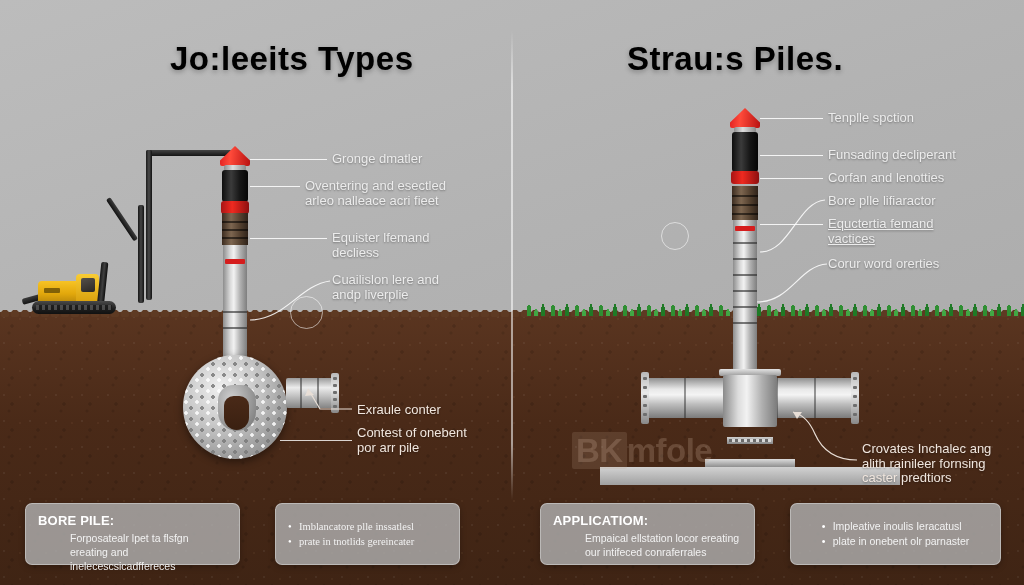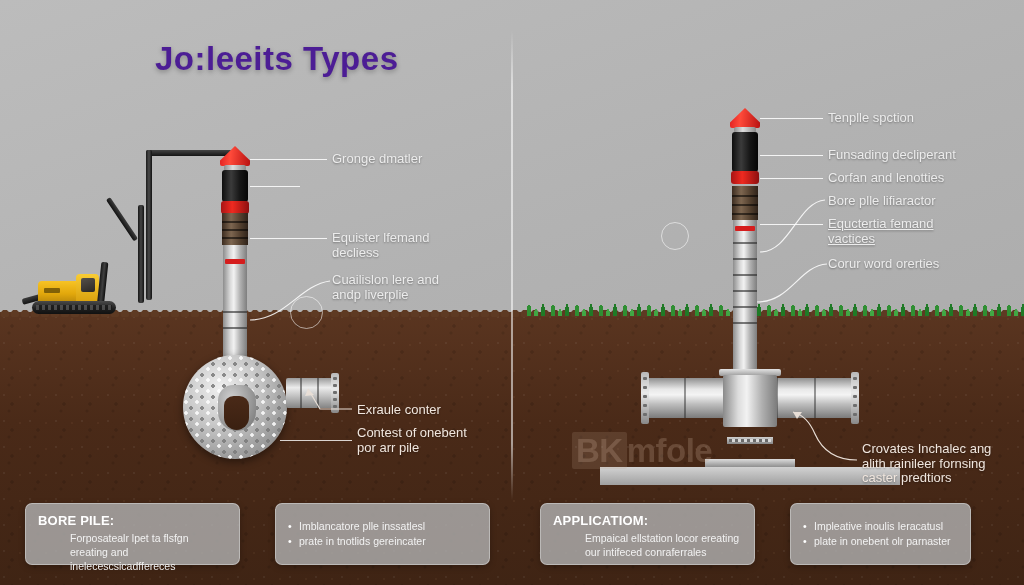--- a/index.html
+++ b/index.html
@@ -47,23 +47,24 @@
       radial-gradient(ellipse 3px 14px at 19px 20px, #1f7a26 60%, transparent 62%);
     background-size:24px 24px,24px 24px,24px 24px;
   }
   .divider {
     position:absolute; left:511px; top:30px; width:2px; height:470px;
     background:linear-gradient(180deg,rgba(255,255,255,0) 0%,rgba(255,255,255,.55) 12%,rgba(255,255,255,.55) 88%,rgba(255,255,255,0) 100%);
   }
 
   
   .title {
-    position:absolute; color:#4c1d95; font-weight:bold; font-size:33px;
+    position:absolute; color:#000000; font-weight:bold; font-size:33px;
     letter-spacing:.5px; text-shadow:0 2px 5px rgba(0,0,0,.28);
     white-space:nowrap;
+    margin-left:15px;
   }
   #title-left  { left:155px; top:40px; }
   #title-right { left:612px; top:40px; }
   .cap-cone {
     position:absolute; width:30px; height:20px;
     background:linear-gradient(95deg,#e02020 0%,#ff4a3a 35%,#b81212 100%);
     clip-path:polygon(50% 0%,100% 72%,100% 100%,0% 100%,0% 72%);
     border-radius:4px 4px 2px 2px;
   }
   .cap-collar {
@@ -297,20 +298,21 @@
 
   <div class="sky"></div>
   <div class="ground-left"></div>
   <div class="ground-right"></div>
   <div class="soil-texture"></div>
   <div class="soil-rim"></div>
   <div class="grass"></div>
   <div class="divider"></div>
 
   <div class="title" id="title-left">Jo:leeits Types</div>
+  <div class="title" id="title-right">Strau:s Piles.</div>
 
   <div class="crane-boom"></div>
   <div class="crane-mast"></div>
   <div class="crane-brace"></div>
   <div class="crane-brace2"></div>
   <div class="hook-line"></div>
 
   <div class="exc-foot"></div>
   <div class="exc-body"></div>
   <div class="exc-stripe"></div>
@@ -349,20 +351,22 @@
     <span class="bolt" style="top:18px"></span>
     <span class="bolt" style="top:25px"></span>
     <span class="bolt" style="top:32px"></span>
   </div>
   <div class="faint-circle" style="left:290px; top:296px; width:33px; height:33px;"></div>
 
   <div class="lead" style="left:250px; top:159px; width:77px;"></div>
   <div class="label" style="left:332px; top:152px;">Gronge dmatler</div>
 
   <div class="lead" style="left:250px; top:186px; width:50px;"></div>
+  <div class="label" style="left:305px; top:179px;">Oventering and esectled
+arleo nalleace acri fieet</div>
 
   <div class="lead" style="left:250px; top:238px; width:77px;"></div>
   <div class="label" style="left:332px; top:231px;">Equister lfemand
 decliess</div>
 
   <svg style="position:absolute; left:250px; top:275px; width:85px; height:50px; overflow:visible;">
     <path d="M0,45 C35,45 50,10 80,6" stroke="rgba(255,255,255,.85)" stroke-width="1.2" fill="none"></path>
   </svg>
   <div class="label" style="left:332px; top:273px;">Cuailislon lere and
 andp liverplie</div>
@@ -456,32 +460,32 @@
 
   <div class="watermark">
     <span class="bk">BK</span><span>mfole</span>
   </div>
 
   <div class="caption" style="left:25px; top:503px; width:215px; height:62px;">
     <h4>BORE PILE:</h4>
     <p>Forposatealr lpet ta flsfgn ereating and inelecescsicadffereces</p>
   </div>
 
-  <div class="caption" style="left:275px; top:503px; width:215px; height:62px; display:flex; align-items:center;">
+  <div class="caption" style="left:275px; top:503px; width:185px; height:62px; display:flex; align-items:center;font-family:Liberation Serif, serif;">
     <ul>
       <li>Imblancatore plle inssatlesl</li>
       <li>prate in tnotlids gereincater</li>
     </ul>
   </div>
 
   <div class="caption" style="left:540px; top:503px; width:215px; height:62px;">
     <h4>APPLICATIOM:</h4>
     <p>Empaical ellstation locor ereating our intifeced conraferrales</p>
   </div>
 
-  <div class="caption" style="left:790px; top:503px; width:181px; height:62px; display:flex; align-items:center;">
+  <div class="caption" style="left:790px; top:503px; width:211px; height:62px; display:flex; align-items:center;justify-content:center;">
     <ul>
       <li>Impleative inoulis Ieracatusl</li>
       <li>plate in onebent olr parnaster</li>
     </ul>
   </div>
 
 </div>
 
 </body></html>

